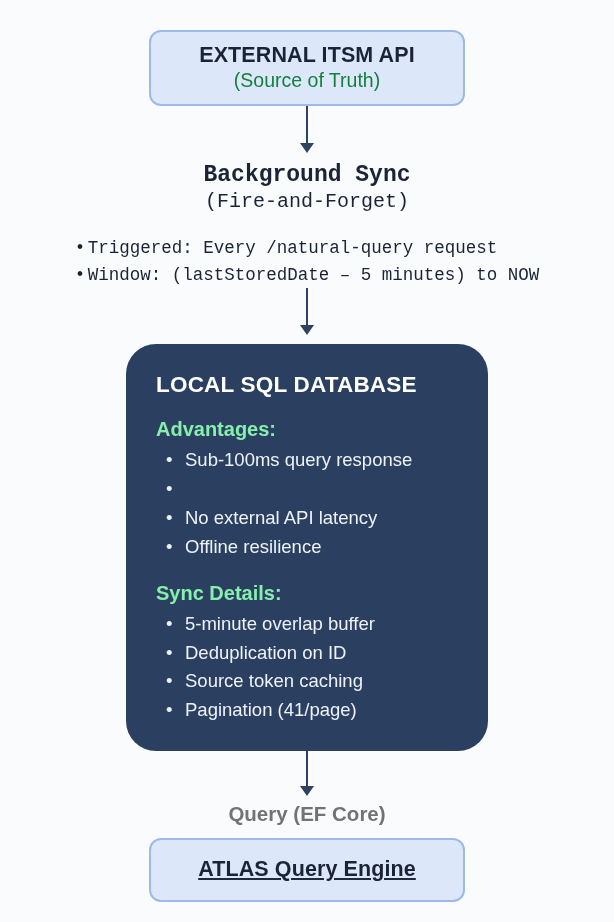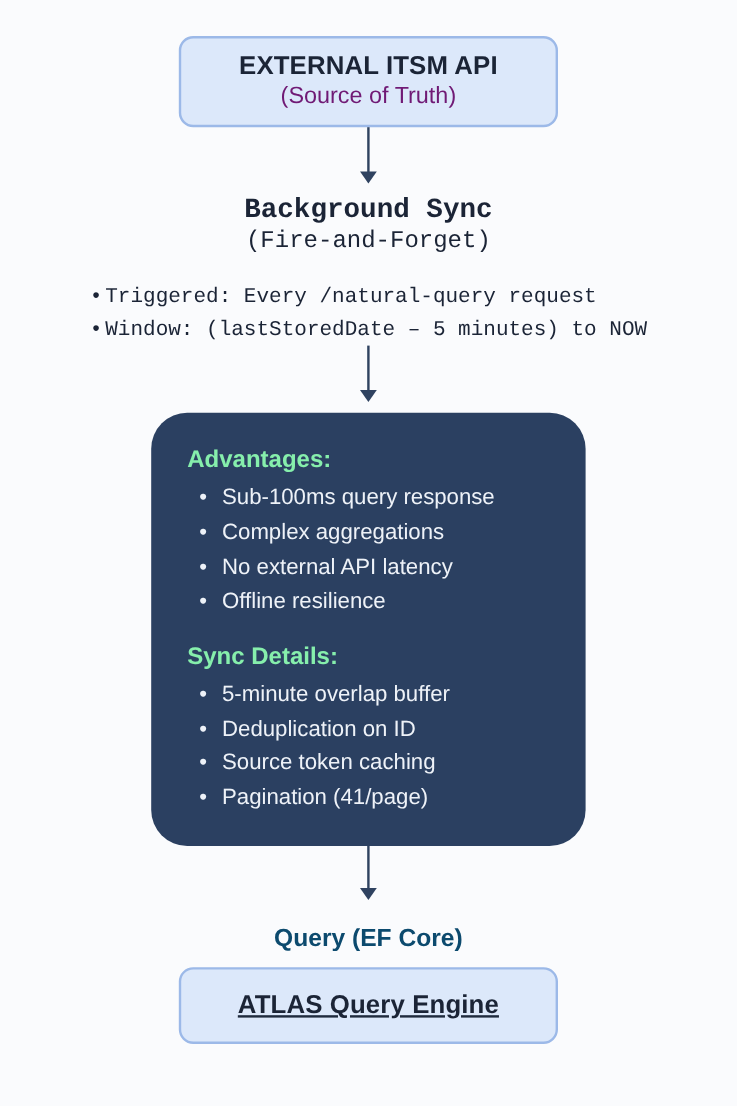--- a/index.html
+++ b/index.html
@@ -41,21 +41,21 @@
   .node-light .line1 {
     font-size: 21.5px;
     font-weight: bold;
     letter-spacing: 0.1px;
     color: #1b2436;
     line-height: 1.18;
   }
   .node-light .line2 {
     font-size: 19.5px;
     font-weight: normal;
-    color: #701a75;
+    color: #15803d;
     line-height: 1.25;
   }
 
   #top-node {
     margin-top: 30px;
     height: 76px;
   }
   #bottom-node {
     height: 64px;
     margin-top: 12px;
@@ -156,22 +156,22 @@
     padding-left: 10px;
   }
   #db-panel .panel-row .dot {
     width: 19px;
     flex: 0 0 19px;
   }
 
   .query-label {
     font-size: 20.5px;
     font-weight: bold;
-    color: #0c4a6e;
-    margin-top: 20px;
+    color: #737373;
+    margin-top: 6px;
   }
 </style>
 </head>
 <body>
 
 <div class="diagram">
 
   <div class="node-light" id="top-node">
     <div class="line1">EXTERNAL ITSM API</div>
     <div class="line2">(Source of Truth)</div>
@@ -197,30 +197,30 @@
       </div>
     </div>
   </div>
 
   <div class="arrow" id="arrow-2">
     <div class="shaft"></div>
     <div class="head"></div>
   </div>
 
   <div id="db-panel">
+    <div class="panel-title">LOCAL SQL DATABASE</div>
 
     <div class="section-head">Advantages:</div>
     <div class="panel-list">
       <div class="panel-row">
         <span class="dot">•</span>
         <span>Sub-100ms query response</span>
       </div>
       <div class="panel-row">
         <span class="dot">•</span>
-        <span>Complex aggregations</span>
       </div>
       <div class="panel-row">
         <span class="dot">•</span>
         <span>No external API latency</span>
       </div>
       <div class="panel-row">
         <span class="dot">•</span>
         <span>Offline resilience</span>
       </div>
     </div>

